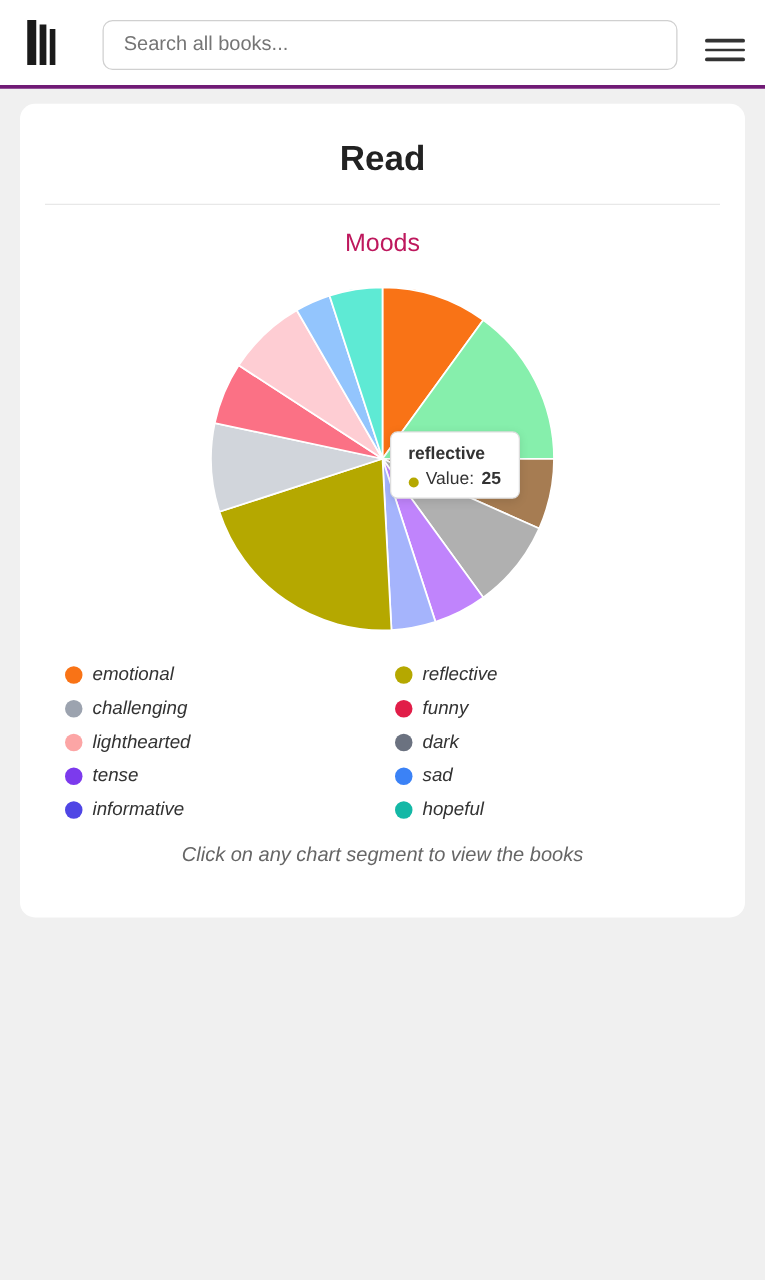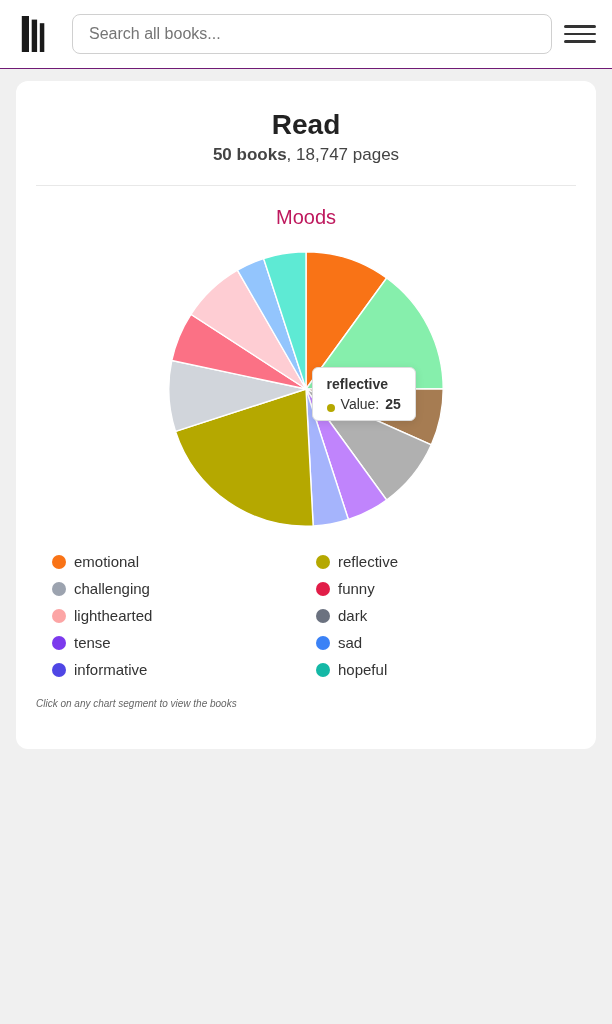--- a/index.html
+++ b/index.html
@@ -5,24 +5,24 @@
     * { box-sizing: border-box; margin: 0; padding: 0; }
     body {
       font-family: -apple-system, BlinkMacSystemFont, 'Segoe UI', sans-serif;
       background: #f0f0f0;
       width: 612px;
       min-height: 1024px;
     }
     header {
       background: white;
       display: flex;
-      align-items: center;
+      align-items: flex-end;
       padding: 12px 16px;
-      gap: 12px;
-      border-bottom: 1px solid #701a75;
+      gap: 22px;
+      border-bottom: 3px solid #701a75;
     }
     .logo {
       width: 44px;
       height: 44px;
       display: flex;
       align-items: center;
       justify-content: center;
       flex-shrink: 0;
     }
     .logo svg {
@@ -127,36 +127,38 @@
       border-radius: 50%;
       background: #b5a800;
       flex-shrink: 0;
     }
     .legend {
       display: grid;
       grid-template-columns: 1fr 1fr;
       gap: 10px 20px;
       padding: 0 16px;
       margin-bottom: 20px;
+      font-style: italic;
     }
     .legend-item {
       display: flex;
       align-items: center;
       gap: 8px;
       font-size: 15px;
       color: #333;
     }
     .legend-dot {
       width: 14px;
       height: 14px;
       border-radius: 50%;
       flex-shrink: 0;
     }
     .chart-hint {
-      font-size: 10px;
+      text-align: center;
+      font-size: 16px;
       color: #666;
       font-style: italic;
       margin-top: 18px;
     }
   </style>
 </head>
 <body>
 
 <header>
   <div class="logo">
@@ -169,23 +171,20 @@
   <input class="search-input" type="text" placeholder="Search all books..." style="">
   <div class="hamburger">
     <span></span>
     <span></span>
     <span></span>
   </div>
 </header>
 
 <div class="card">
   <div class="read-title">Read</div>
-  <div class="read-subtitle">
-    <strong>50 books</strong>, <span>18,747 pages</span>
-  </div>
 
   <hr class="divider">
 
   <div class="moods-title">Moods</div>
 
   <div class="chart-container">
     <svg id="pie-svg" viewBox="-1 -1 2 2" style="transform: rotate(-90deg);">
     <path d="M 0 0 L 0.98 0 A 0.98 0.98 0 0 1 0.7928366544874484 0.5760295472466237 Z" fill="#f97316" stroke="white" stroke-width="0.01"></path>
         <path d="M 0 0 L 0.7928366544874484 0.5760295472466237 A 0.98 0.98 0 0 1 6.000769315822031e-17 0.98 Z" fill="#86efac" stroke="white" stroke-width="0.01"></path>
         <path d="M 0 0 L 6.000769315822031e-17 0.98 A 0.98 0.98 0 0 1 -0.39860191021428404 0.895274548489749 Z" fill="#a67c52" stroke="white" stroke-width="0.01"></path>

